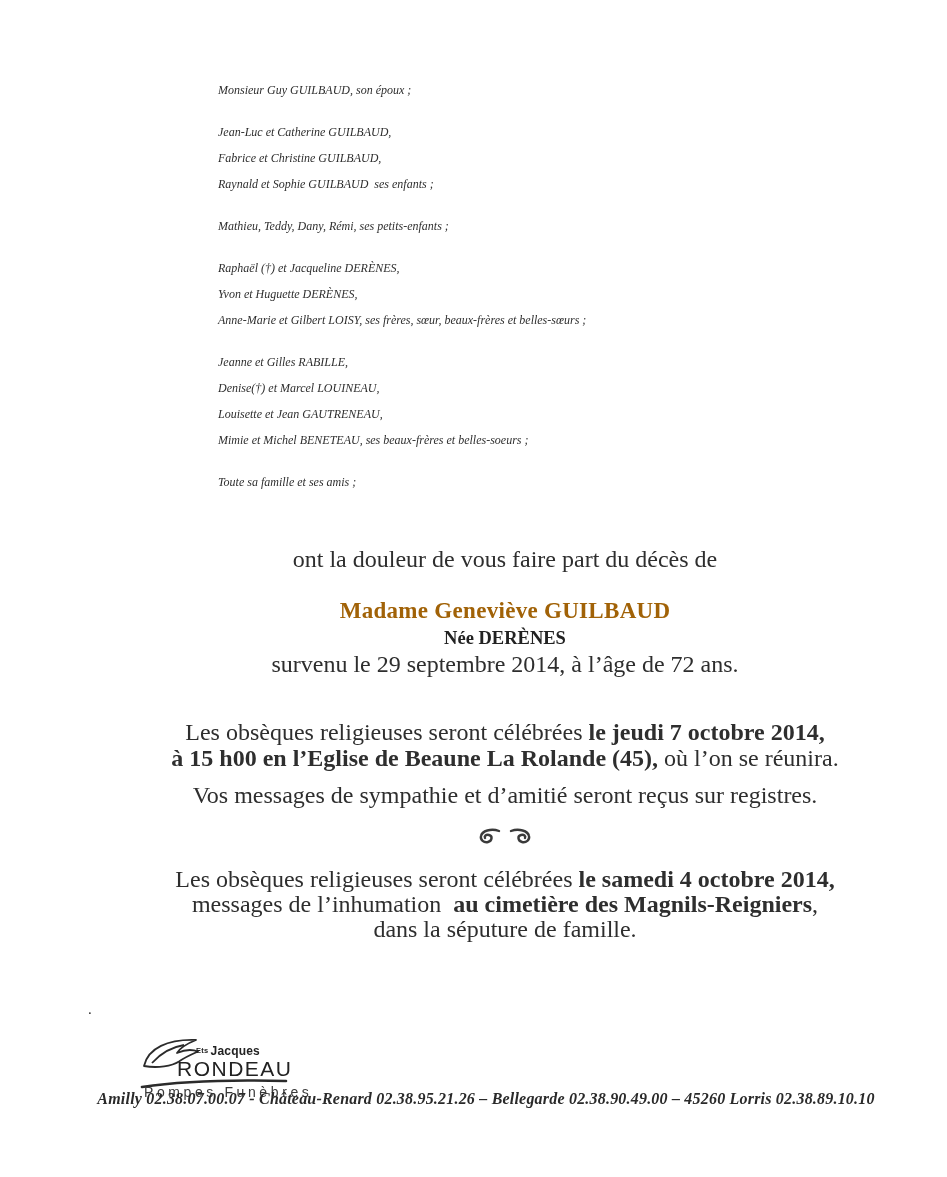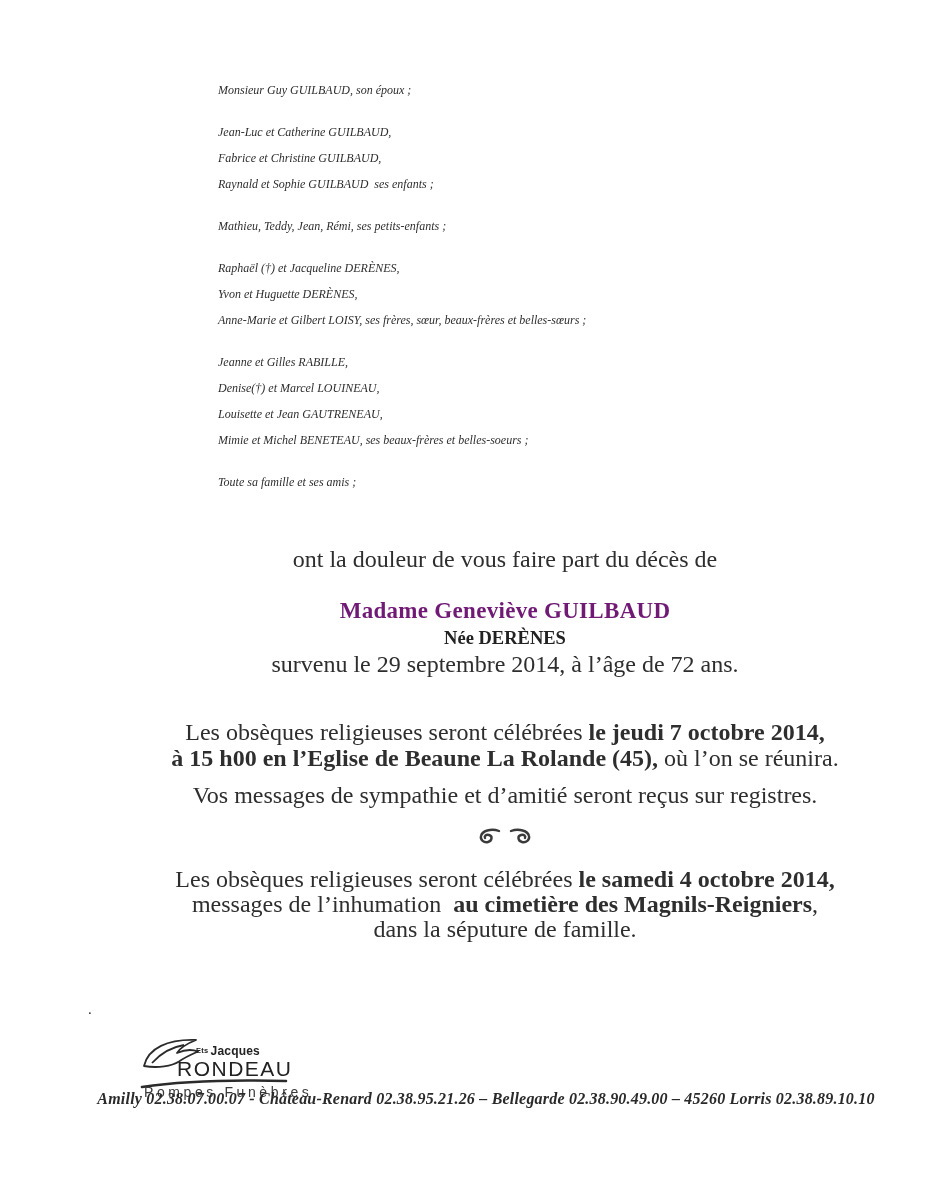--- a/index.html
+++ b/index.html
@@ -31,21 +31,21 @@
   .center { position: absolute; left: 65px; width: 880px; text-align: center; }
   .it { font-size: 24px; line-height: 26px; }
 
   .announce   { top: 546px; }
   .deceased-name {
     top: 597px;
     font-weight: bold;
     font-size: 23px;
     line-height: 27px;
     letter-spacing: 0.3px;
-    color: #701a75;
+    color: #a16207;
   }
   .maiden-name {
     top: 627px;
     font-weight: bold;
     font-size: 18.5px;
     line-height: 22px;
     color: #222;
   }
   .death-line { top: 651px; }
   .ceremony1  { top: 719px; }
@@ -122,21 +122,21 @@
   <div class="family-list">
     <div class="family-group">
       <div class="t">Monsieur Guy GUILBAUD, son époux ;</div>
     </div>
     <div class="family-group">
       <div class="t">Jean-Luc et Catherine GUILBAUD,</div>
       <div class="t">Fabrice et Christine GUILBAUD,</div>
       <div class="t">Raynald et Sophie GUILBAUD  ses enfants ;</div>
     </div>
     <div class="family-group">
-      <div class="t">Mathieu, Teddy, Jean, Rémi, ses petits-enfants ;</div>
+      <div class="t">Mathieu, Teddy, Dany, Rémi, ses petits-enfants ;</div>
     </div>
     <div class="family-group">
       <div class="t">Raphaël (†) et Jacqueline DERÈNES,</div>
       <div class="t">Yvon et Huguette DERÈNES,</div>
       <div class="t">Anne-Marie et Gilbert LOISY, ses frères, sœur, beaux-frères et belles-sœurs ;</div>
     </div>
     <div class="family-group">
       <div class="t">Jeanne et Gilles RABILLE,</div>
       <div class="t">Denise(†) et Marcel LOUINEAU,</div>
       <div class="t">Louisette et Jean GAUTRENEAU,</div>

